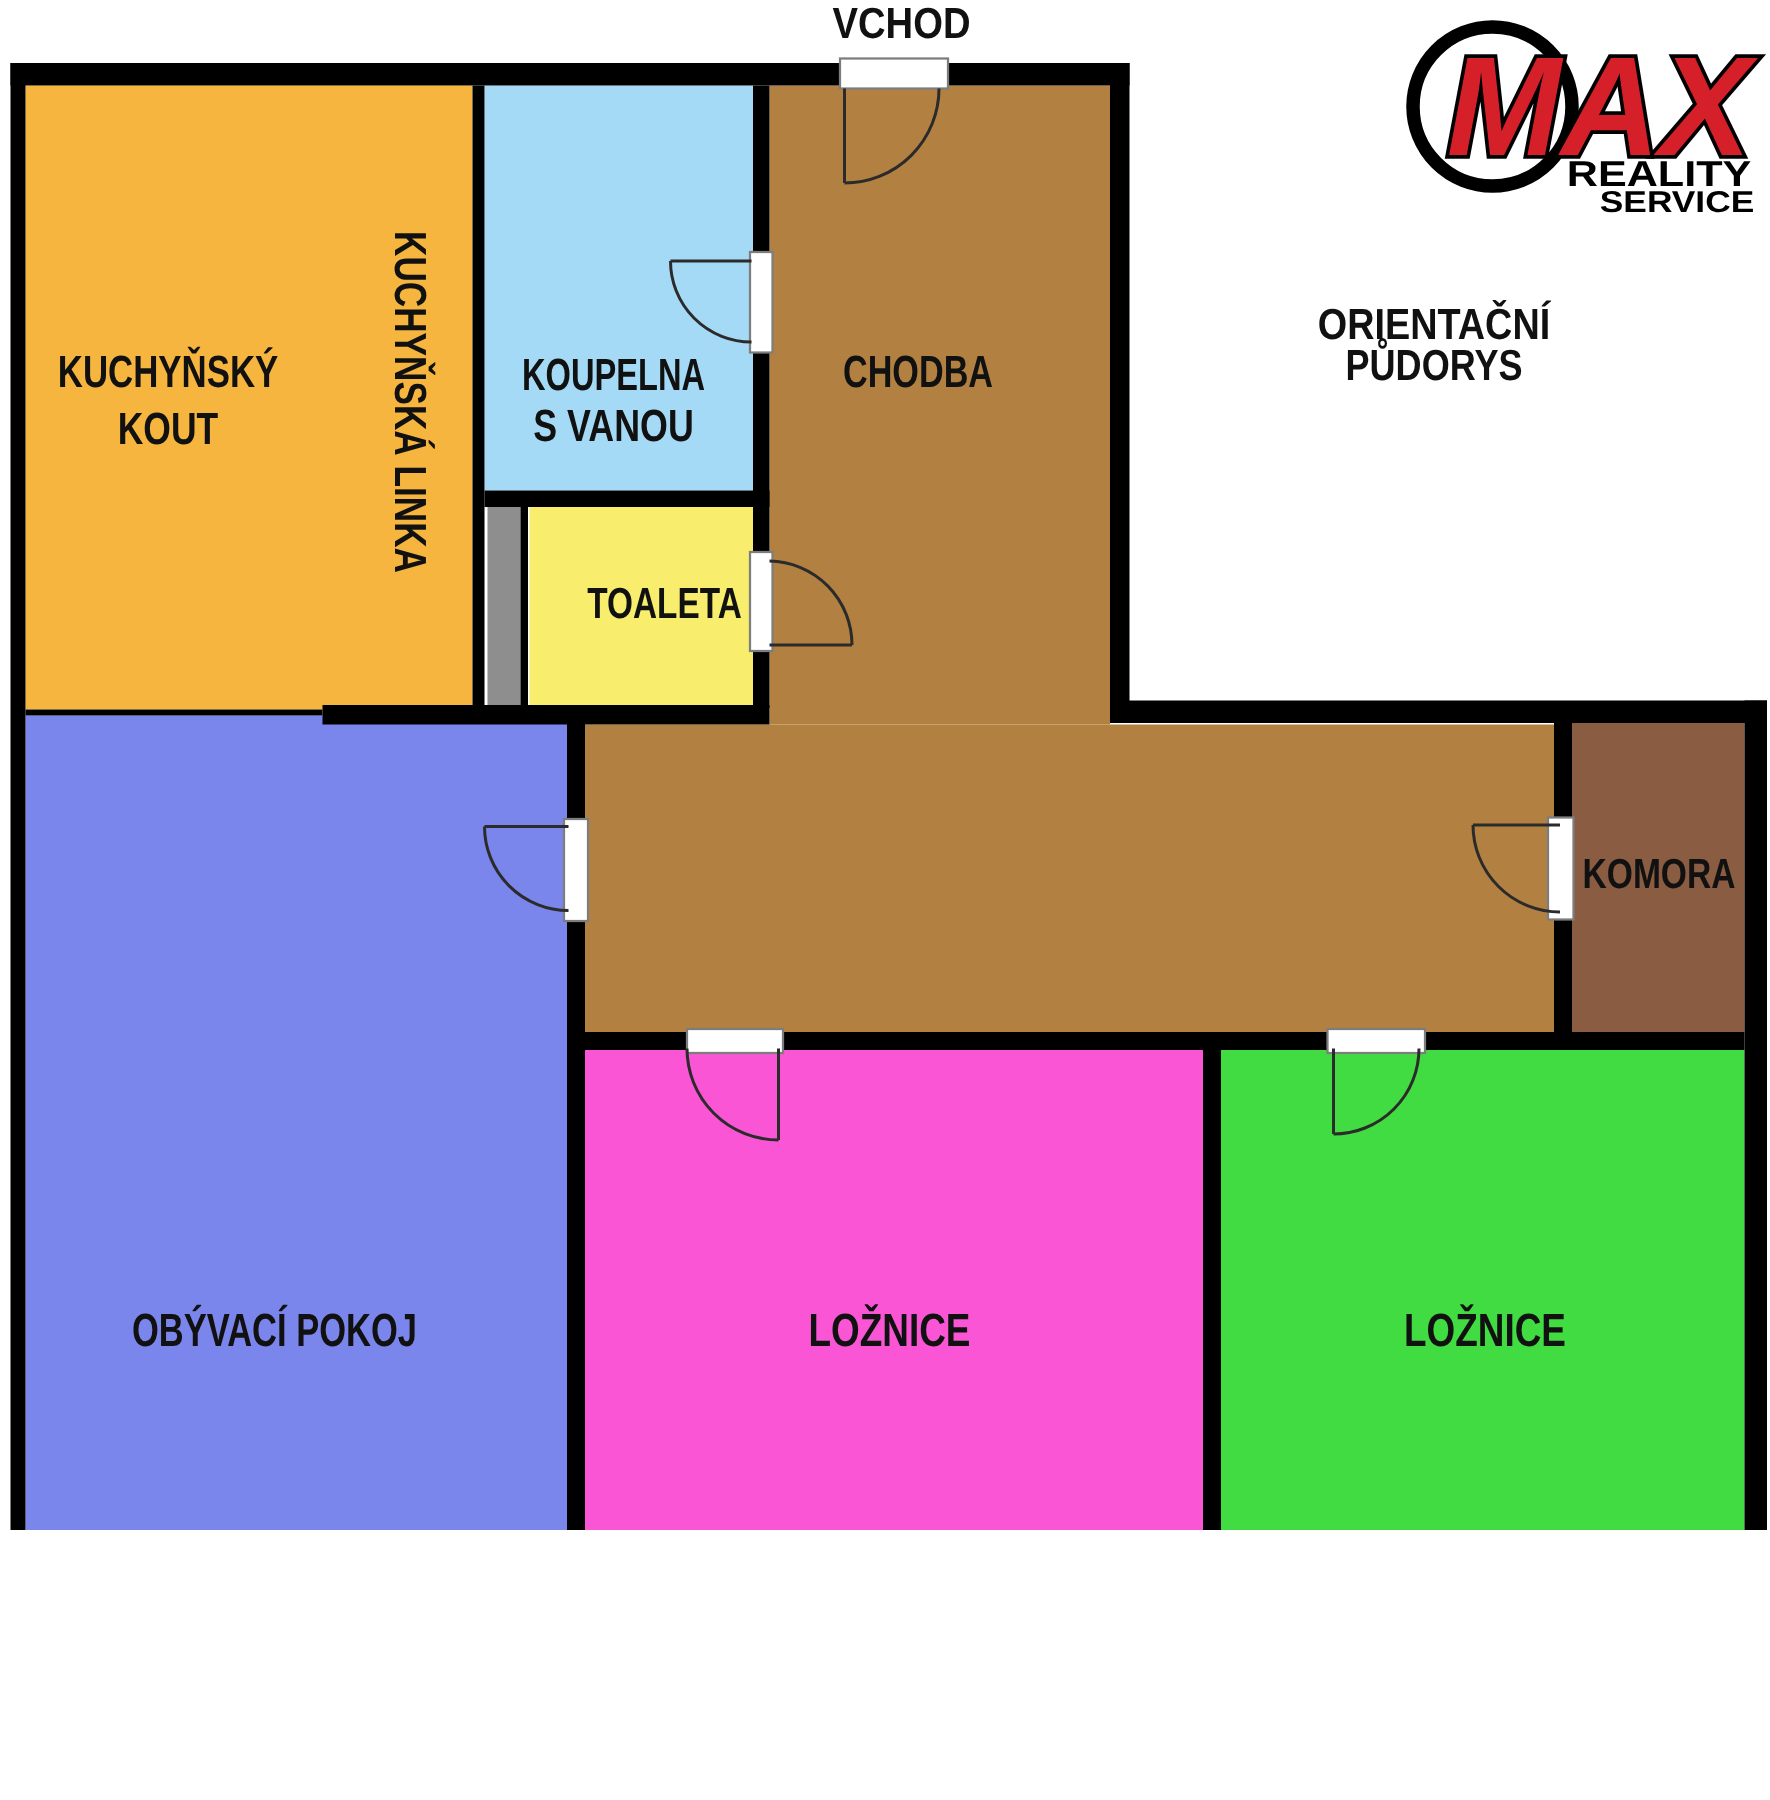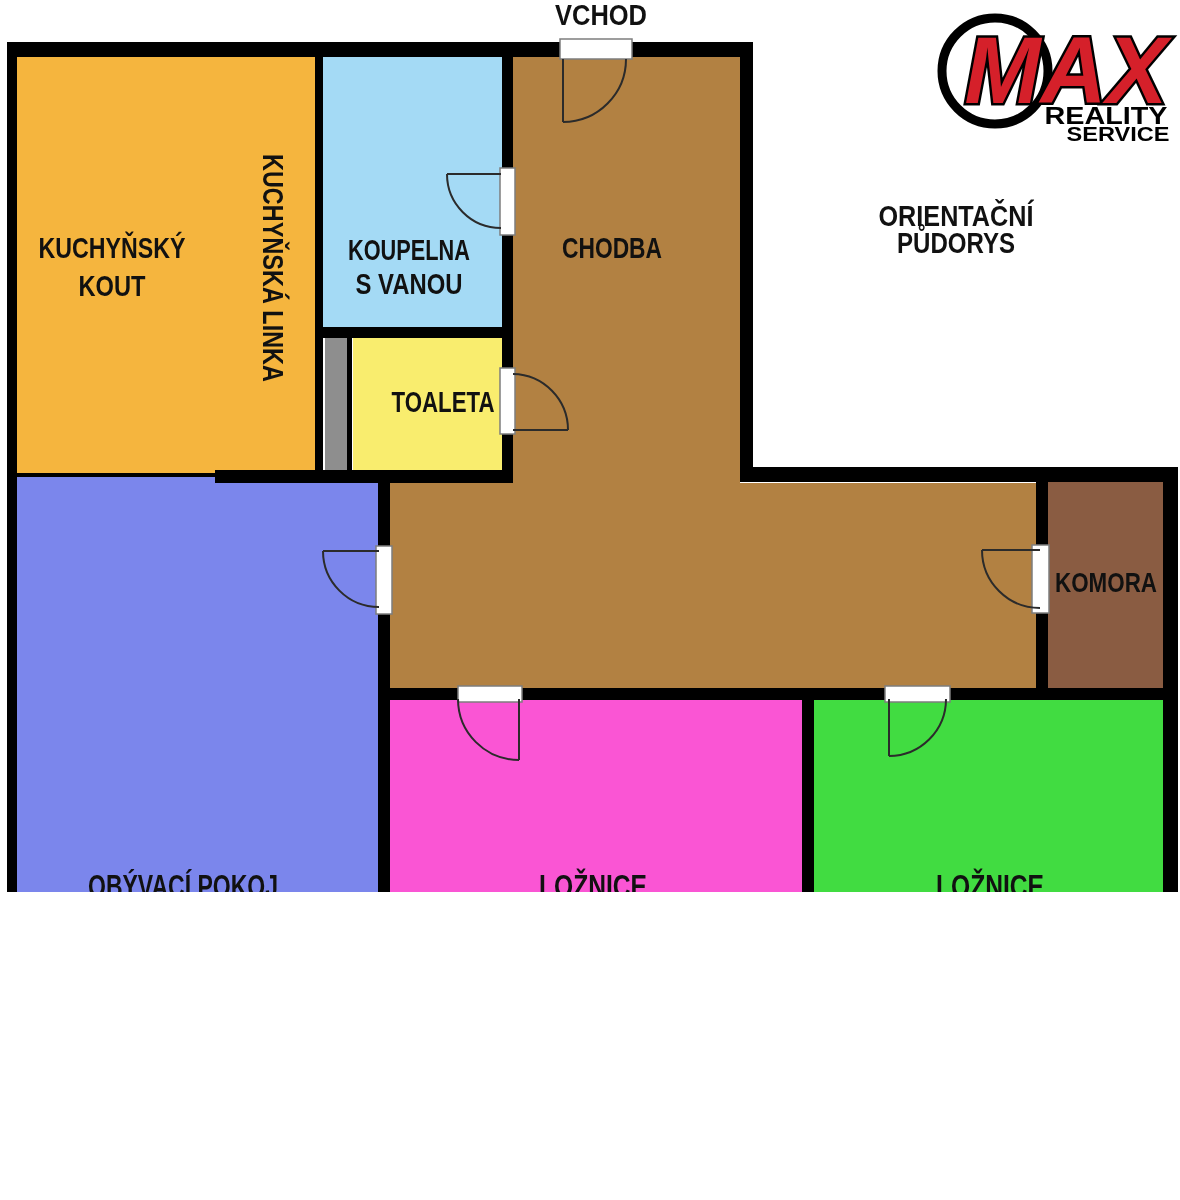--- a/index.html
+++ b/index.html
@@ -1,16 +1,16 @@
 <!DOCTYPE html>
 <html><head>
 <meta charset="utf-8">
 <style>
   html,body{margin:0;padding:0;background:#ffffff;}
-  .stage{position:relative;width:1180px;height:892px;background:#ffffff;overflow:hidden;}
+  .stage{position:relative;width:1180px;height:1020px;background:#ffffff;overflow:hidden;}
   .lbl{font-family:"Liberation Sans","DejaVu Sans",sans-serif;font-weight:bold;}
   .brand{font-family:"Liberation Sans","DejaVu Sans",sans-serif;font-weight:bold;font-style:italic;}
   .doors path{stroke:#2b2b2b;stroke-width:2;fill:none;}
   .jamb{fill:#ffffff;stroke:#7d7d7d;stroke-width:1.5;}
   .win{fill:#ffffff;stroke:#4d4d4d;stroke-width:1.5;}
   .winline{stroke:#4d4d4d;stroke-width:1.5;}
 </style>
 </head>
 <body>
 

